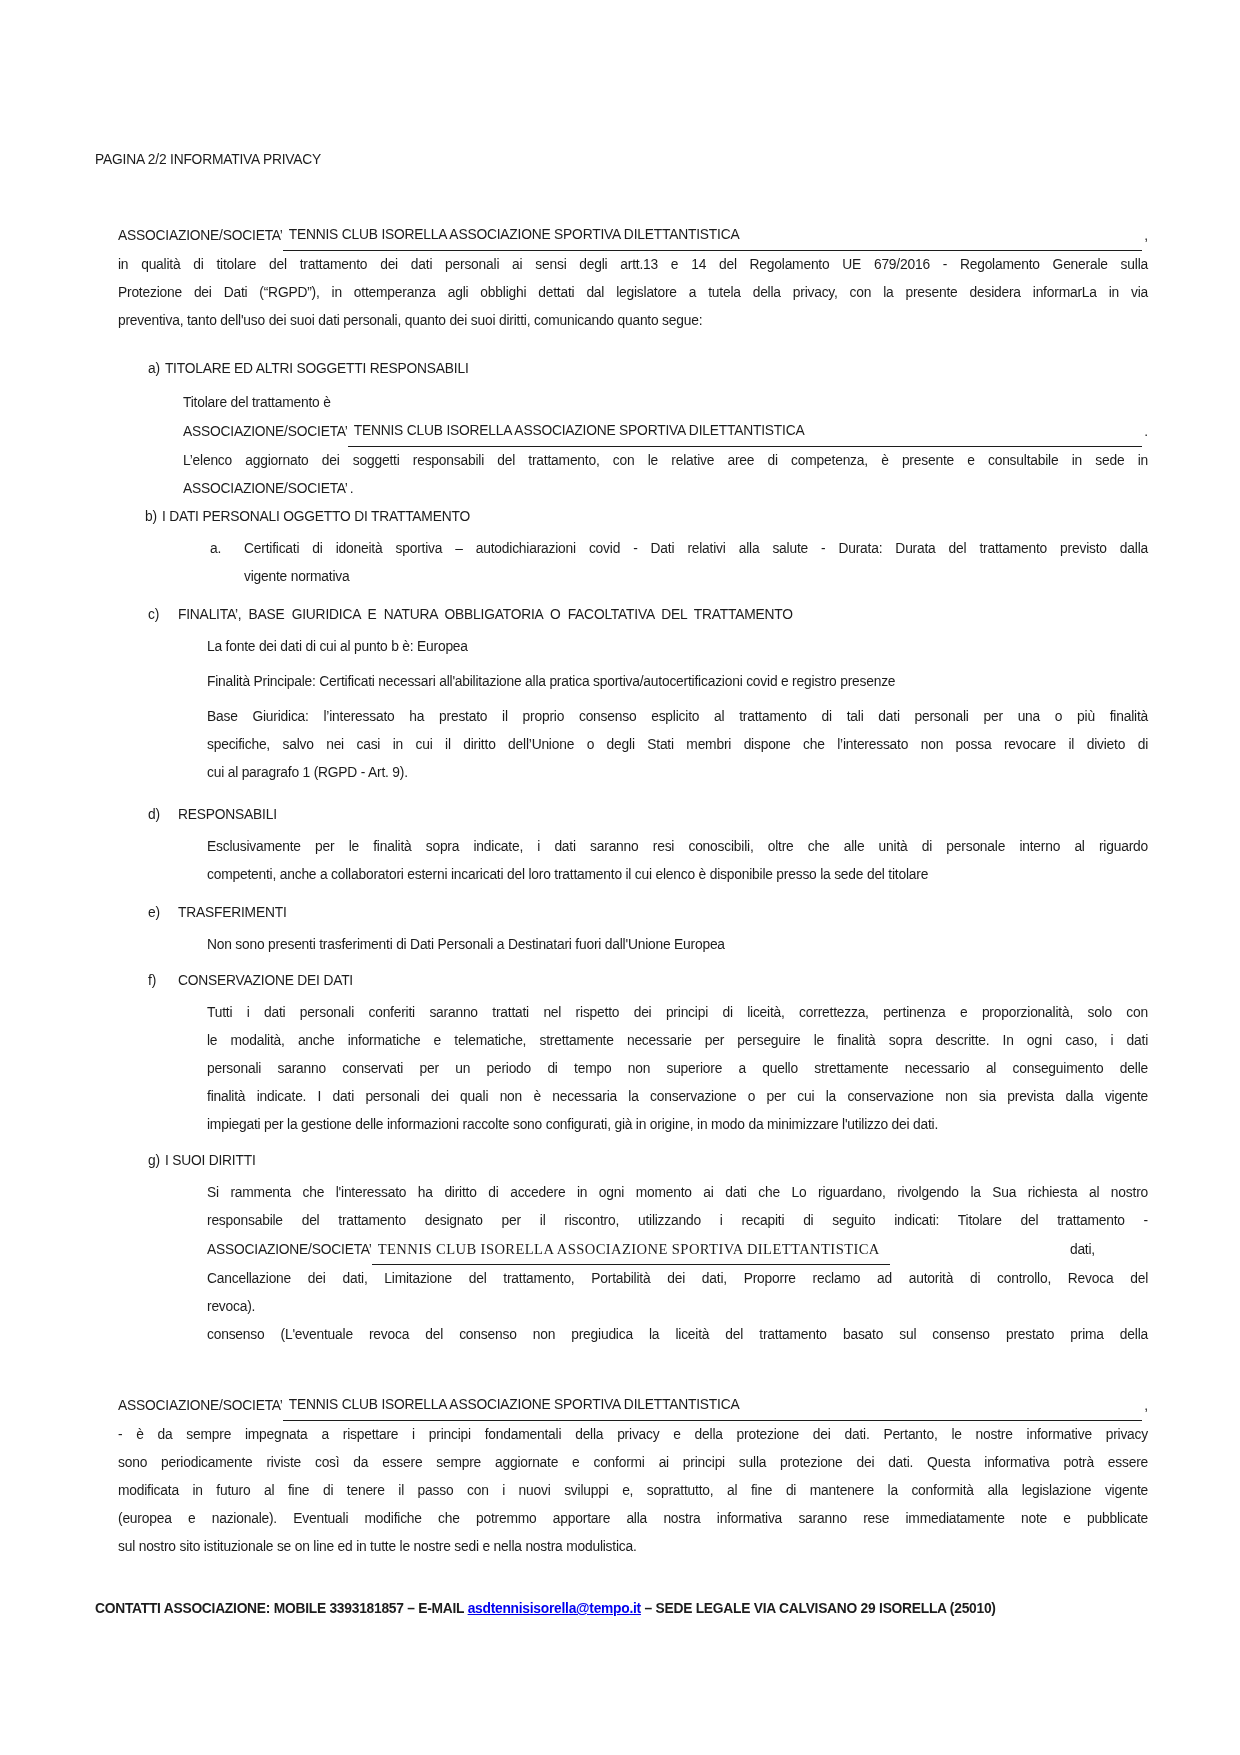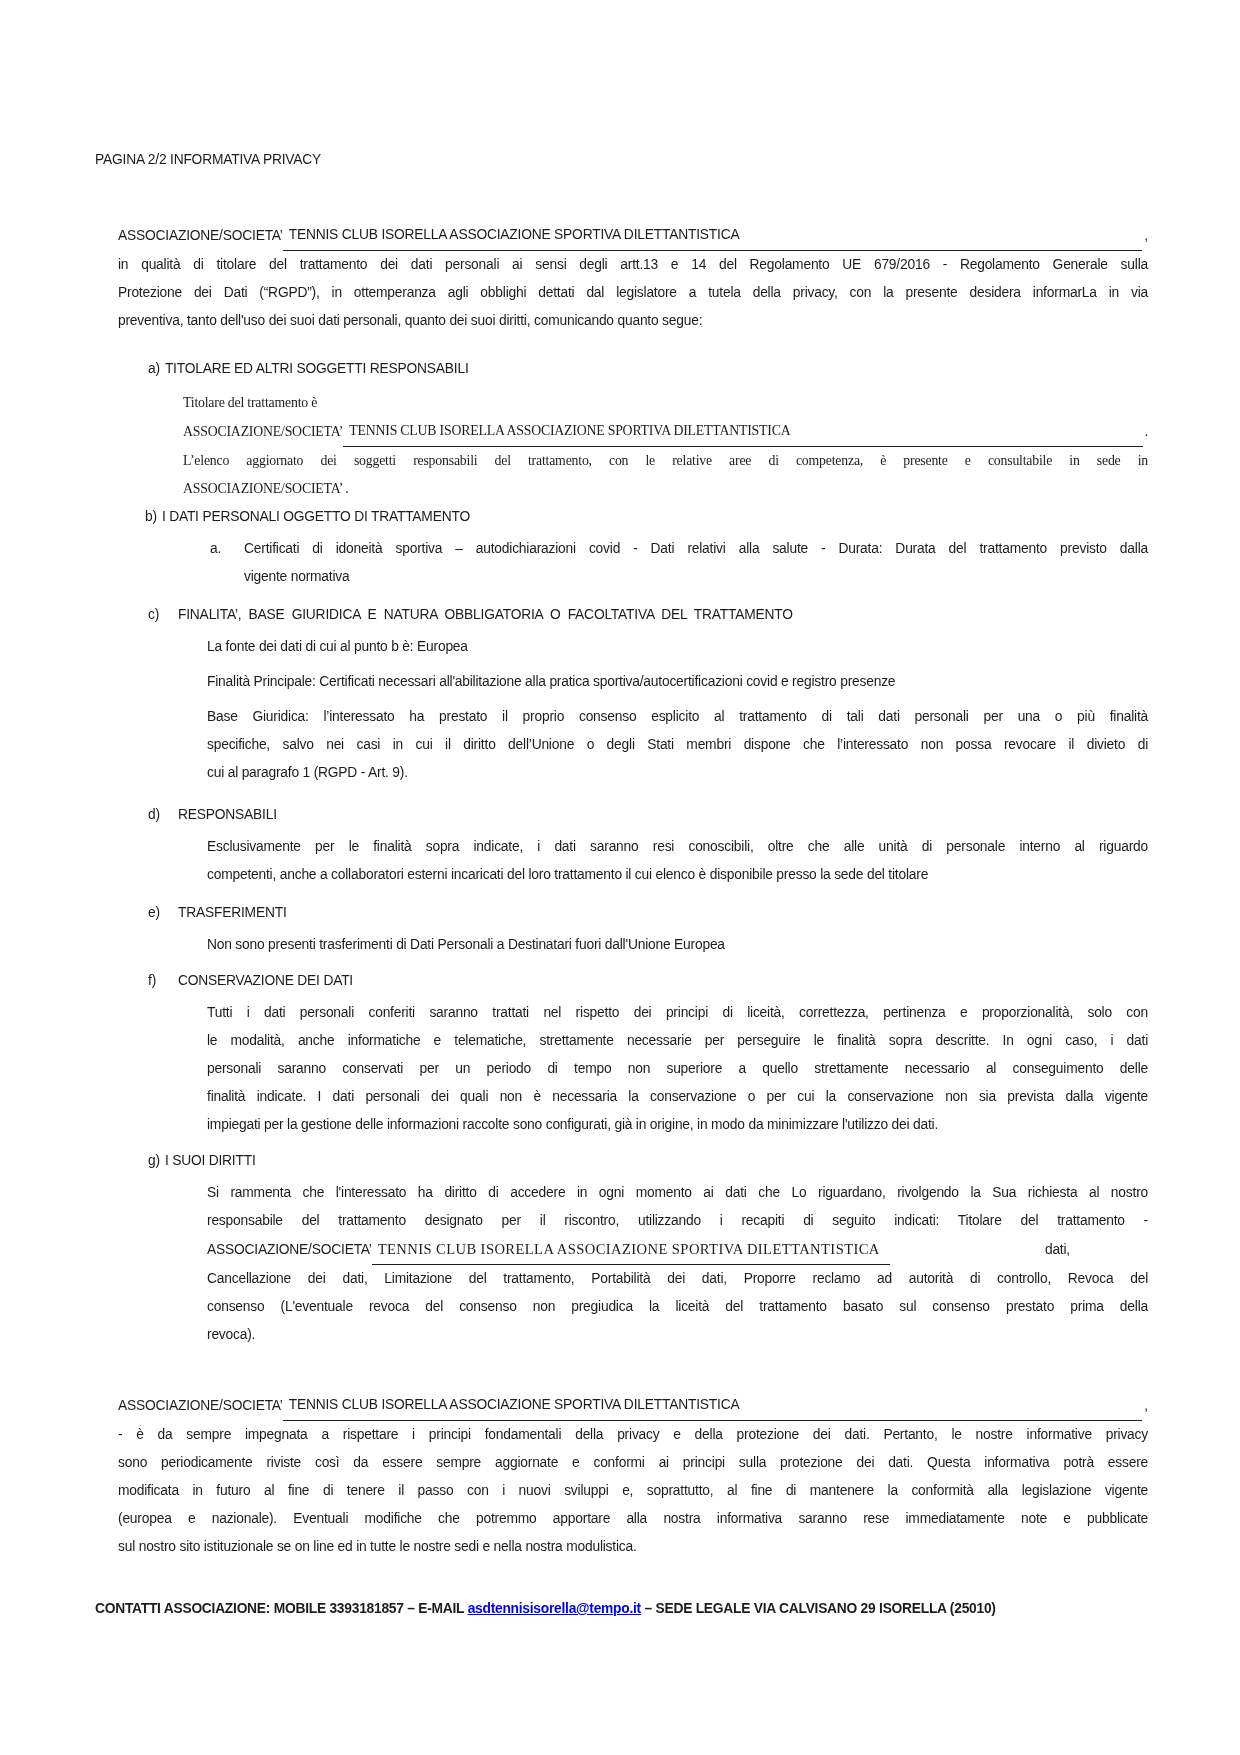--- a/index.html
+++ b/index.html
@@ -20,35 +20,35 @@
     padding:0 2px 1px 6px;white-space:nowrap;overflow:hidden;
   }
   .u-row .punct{margin-left:2px;white-space:nowrap;}
   .intro{margin-left:118px;margin-top:47px;}
   .sec{margin-left:148px;}
   .h{white-space:nowrap;}
   .h .hl{display:inline-block;}
   .h.run .hl{margin-right:5px;}
   .h.wide .hl{width:30px;}
   .h.spread .ht{word-spacing:3.5px;}
-  .sub-a{margin-left:35px;margin-top:6px;font-family:Liberation Serif, serif;} 
+  .sub-a{margin-left:35px;margin-top:6px;} 
   .body-ind{margin-left:59px;} 
   .sec-b .item{display:flex;margin-left:65px;margin-top:4px;} 
   .sec-b .marker{width:34px;flex:0 0 34px;}
   .sec-b .item-lines{flex:1;}
   .mt4{margin-top:4px;} .mt7{margin-top:7px;}
   .mt8{margin-top:8px;} .mt10{margin-top:10px;} .mt14{margin-top:14px;}
   .mt20{margin-top:20px;}
   .g-row .serif{
     font-family:"Liberation Serif","DejaVu Serif",serif;
     font-size:14.6px;letter-spacing:0.4px;
     border-bottom:1.4px solid #1c1c1c;padding:0 10px 1px 6px;white-space:nowrap;
   }
   .g-row .gspacer{flex:1 1 auto;}
-  .g-row .gdati{margin-right:78px;white-space:nowrap;}
+  .g-row .gdati{margin-right:53px;white-space:nowrap;}
   .closing{margin-left:118px;margin-top:42px;}
   .footer{margin:34px 40px 0 95px;font-weight:bold;white-space:nowrap;letter-spacing:-0.25px;}
   .footer a{font-weight:bold;text-decoration:underline;}
 </style>
 </head>
 <body>
 
 <div class="ph">PAGINA 2/2 INFORMATIVA PRIVACY</div>
 
 <div class="blk intro">
@@ -150,22 +150,22 @@
       <div class="jline">responsabile del trattamento designato per il riscontro, utilizzando i recapiti di seguito indicati: Titolare del trattamento -</div>
     </div>
   <div class="body-ind u-row g-row">
     <span class="lbl">ASSOCIAZIONE/SOCIETA’</span>
     <span class="serif">TENNIS CLUB ISORELLA ASSOCIAZIONE SPORTIVA DILETTANTISTICA</span>
     <span class="gspacer"></span>
     <span class="gdati">dati,</span>
   </div>
   <div class="body-ind">
       <div class="jline">Cancellazione dei dati, Limitazione del trattamento, Portabilità dei dati, Proporre reclamo ad autorità di controllo, Revoca del</div>
+      <div class="jline last">revoca).</div>
       <div class="jline">consenso (L'eventuale revoca del consenso non pregiudica la liceità del trattamento basato sul consenso prestato prima della</div>
-      <div class="jline last">revoca).</div>
     </div>
 </div>
 
 <div class="blk closing">
   <div class="u-row">
     <span class="lbl">ASSOCIAZIONE/SOCIETA’</span>
     <span class="fill"><span>TENNIS CLUB ISORELLA ASSOCIAZIONE SPORTIVA DILETTANTISTICA</span></span>
     <span class="punct">,</span>
   </div>
   <div>

